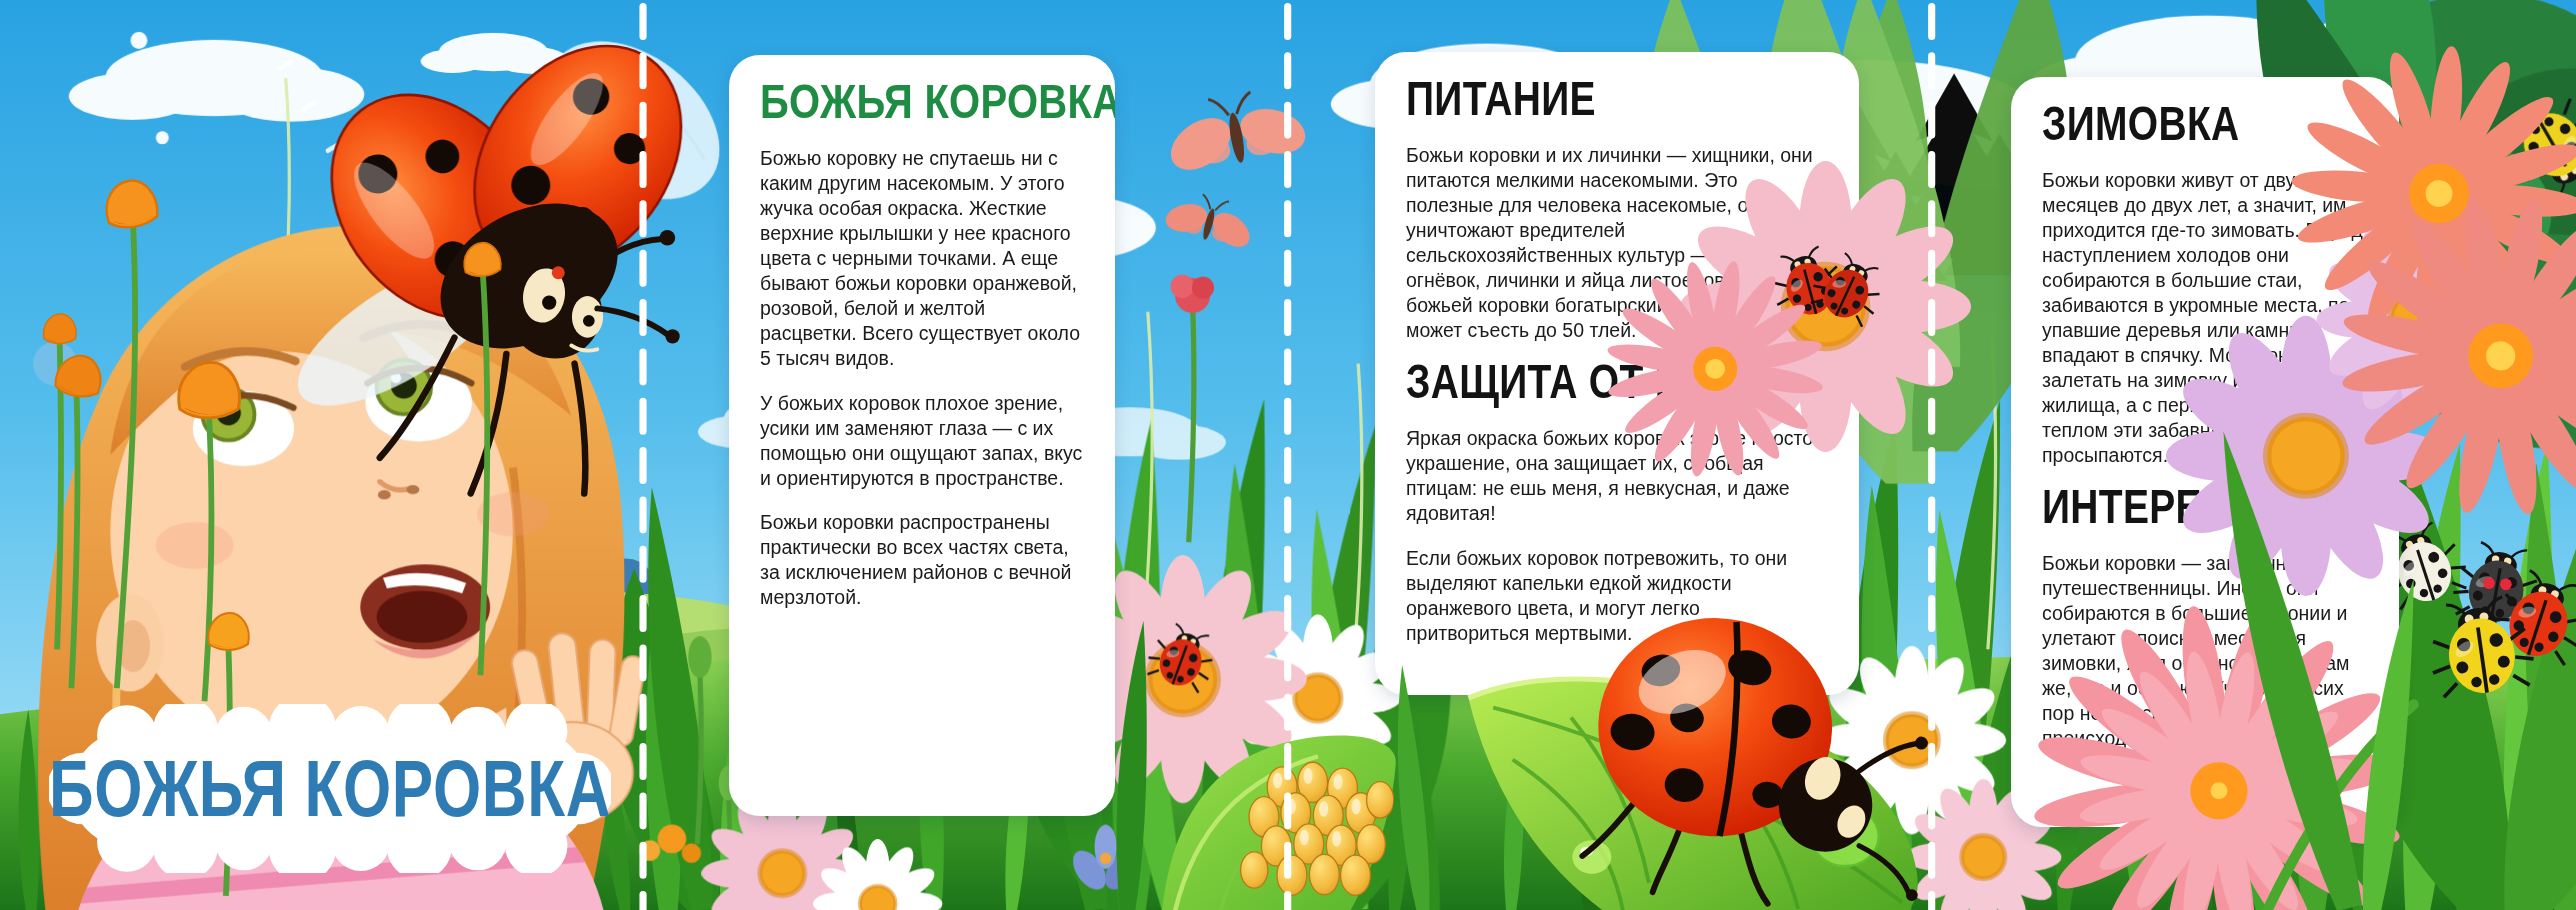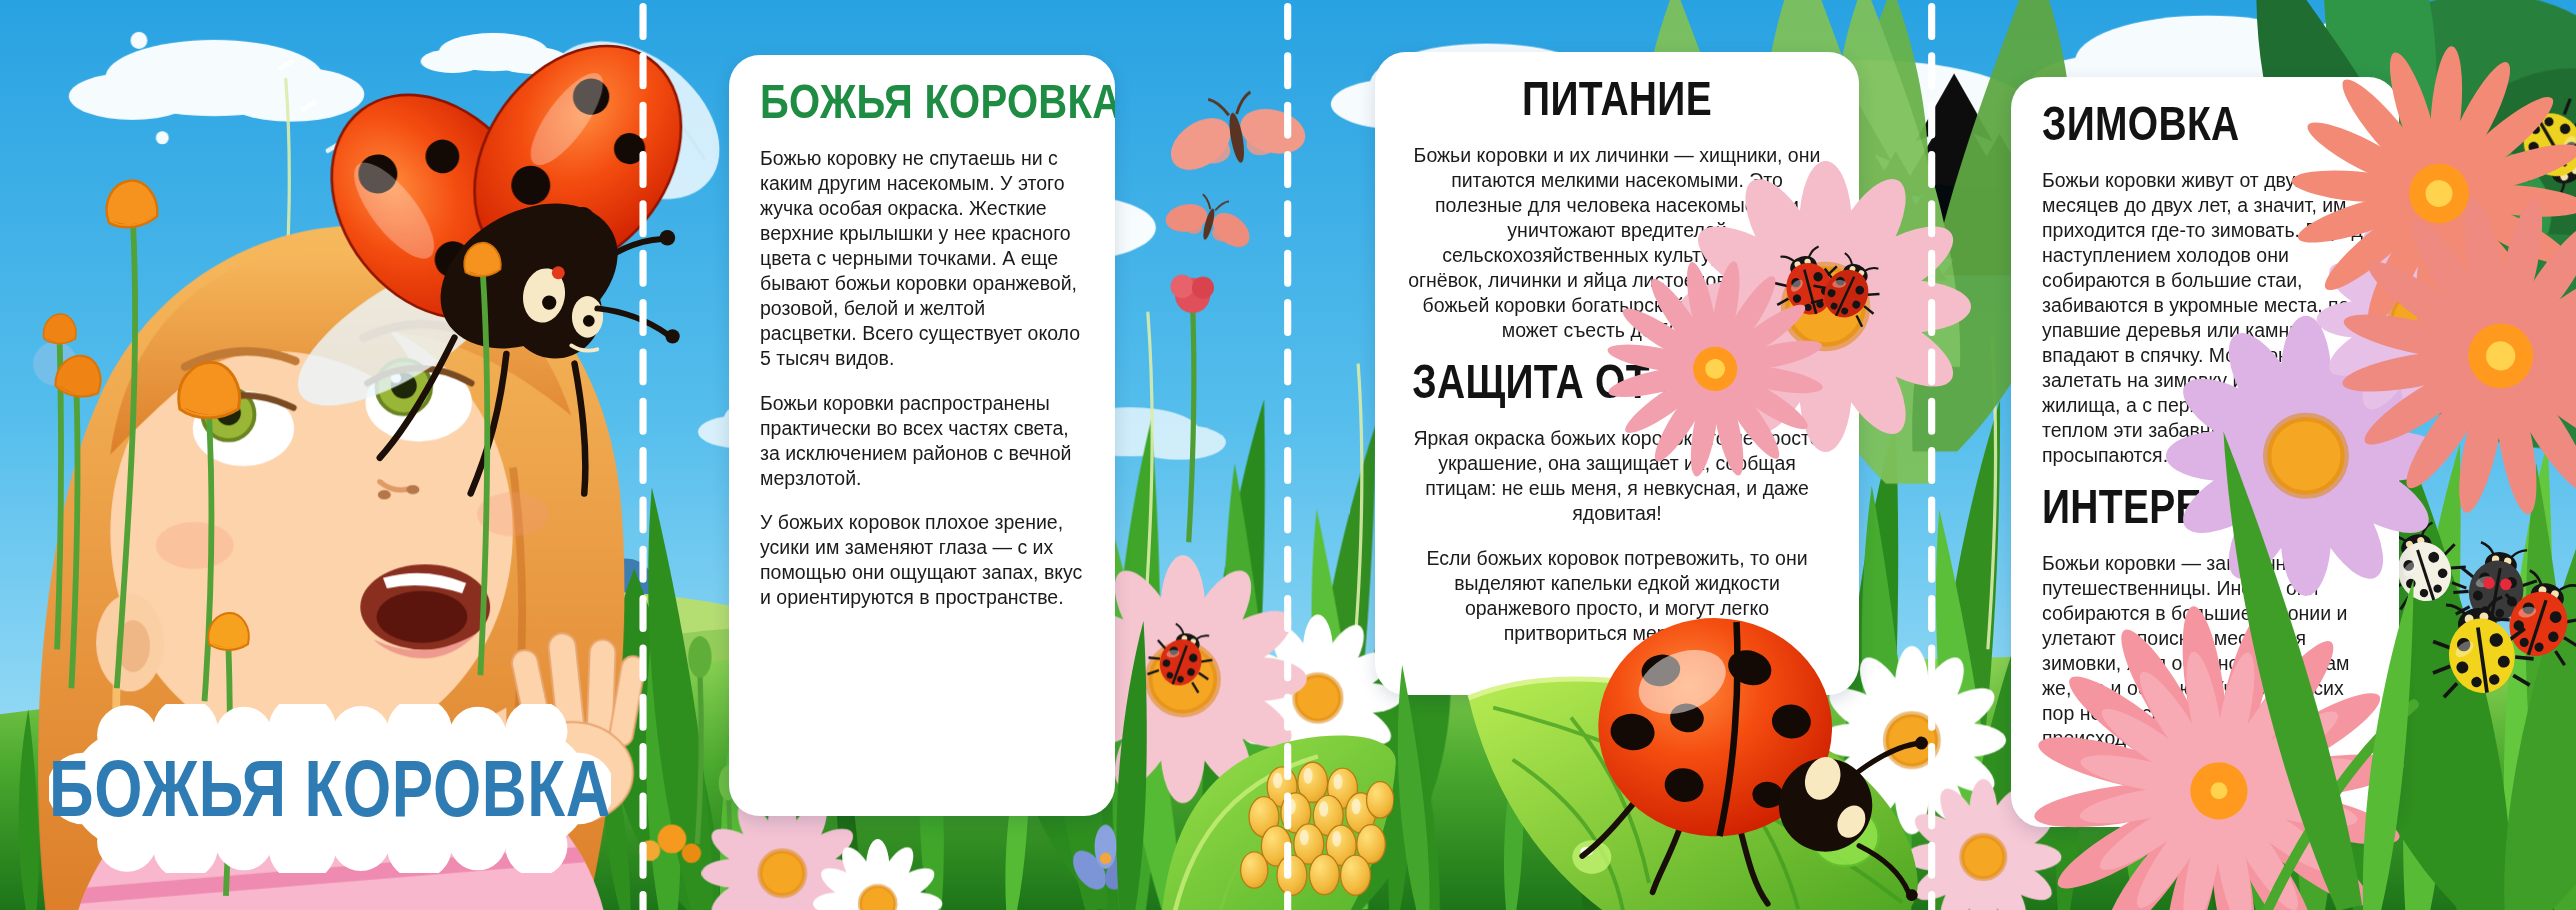--- a/index.html
+++ b/index.html
@@ -9,21 +9,21 @@
     font-family:"Liberation Sans", sans-serif;
   }
   .layer{position:absolute;left:0;top:0;width:2576px;height:911px;}
   #fg{pointer-events:none;}
   .card{
     position:absolute;background:#ffffff;border-radius:31px;
     box-shadow:0 5.2px 17px rgba(0,40,80,.15);
     padding:30px 31px;box-sizing:border-box;overflow:hidden;z-index:10;
   }
   #card1{left:729px;top:55px;width:386px;height:761px;}
-  #card2{left:1375px;top:52px;width:484px;height:643px;text-align:center;}
+  #card2{left:1375px;top:52px;width:484px;height:643px;}
   #card3{left:2011px;top:69px;width:388px;height:750px;margin-top:8px;}
   .card p{
     margin:0 0 19.5px 0;font-size:19.5px;line-height:25px;color:#1b1b1b;
   }
   .hand{
     font-weight:700;letter-spacing:0.3px;
     transform:scaleY(1.22);transform-origin:0 100%;
     margin:0 0 18px 0;line-height:43px;font-size:39px;color:#131313;
     white-space:nowrap;
   }
@@ -462,30 +462,30 @@
       <circle cx="3860" cy="900" r="9" fill="#e8293c"></circle>
     <use href="#bug" transform="translate(3912,955) scale(1) rotate(18)" color="#e63312"></use>
     <use href="#bug" transform="translate(3822,1003) scale(1.15) rotate(-8)" color="#f2d41c"></use>
     <use href="#bug" transform="translate(3936,228) scale(1) rotate(150)" color="#edd31f"></use>
   </g>
 </svg>
 
 <article class="card" id="card1">
   <h2 class="hand">БОЖЬЯ КОРОВКА</h2>
   <p>Божью коровку не спутаешь ни с каким другим насекомым. У этого жучка особая окраска. Жесткие верхние крылышки у нее красного цвета с черными точками. А еще бывают божьи коровки оранжевой, розовой, белой и желтой расцветки. Всего существует около 5 тысяч видов.</p>
+  <p>У божьих коровок плохое зрение, усики им заменяют глаза — с их помощью они ощущают запах, вкус и ориентируются в пространстве.</p>
   <p>Божьи коровки распространены практически во всех частях света, за исключением районов с вечной мерзлотой.</p>
-  <p>У божьих коровок плохое зрение, усики им заменяют глаза — с их помощью они ощущают запах, вкус и ориентируются в пространстве.</p>
 </article>
 
 <article class="card" id="card2">
   <h2 class="hand">ПИТАНИЕ</h2>
   <p>Божьи коровки и их личинки — хищники, они питаются мелкими насекомыми. Это полезные для человека насекомые, они уничтожают вредителей сельскохозяйственных культур — тлю, огнёвок, личинки и яйца листоедов. Аппетит у божьей коровки богатырский — в день она может съесть до 50 тлей.</p>
   <h2 class="hand second">ЗАЩИТА ОТ ВРАГОВ</h2>
   <p>Яркая окраска божьих коровок это не просто украшение, она защищает их, сообщая птицам: не ешь меня, я невкусная, и даже ядовитая!</p>
-  <p>Если божьих коровок потревожить, то они выделяют капельки едкой жидкости оранжевого просто, и могут легко притвориться мертвыми.</p>
+  <p>Если божьих коровок потревожить, то они выделяют капельки едкой жидкости оранжевого цвета, и могут легко притвориться мертвыми.</p>
 </article>
 
 <article class="card" id="card3">
   <h2 class="hand">ЗИМОВКА</h2>
   <p>Божьи коровки живут от двух месяцев до двух лет, а значит, им приходится где-то зимовать. Перед наступлением холодов они собираются в большие стаи, забиваются в укромные места, под упавшие деревья или камни, и впадают в спячку. Могут они залетать на зимовку и в наши жилища, а с первым весенним теплом эти забавные жучки просыпаются.</p>
   <h2 class="hand second">ИНТЕРЕСНО</h2>
   <p>Божьи коровки — загадочные путешественницы. Иногда они собираются в большие колонии и улетают в поисках места для зимовки, хотя обычно зимуют там же, где и обитают. Ученые до сих пор не выяснили, почему это происходит.</p>
 </article>
 
 <div id="cover-sticker">

